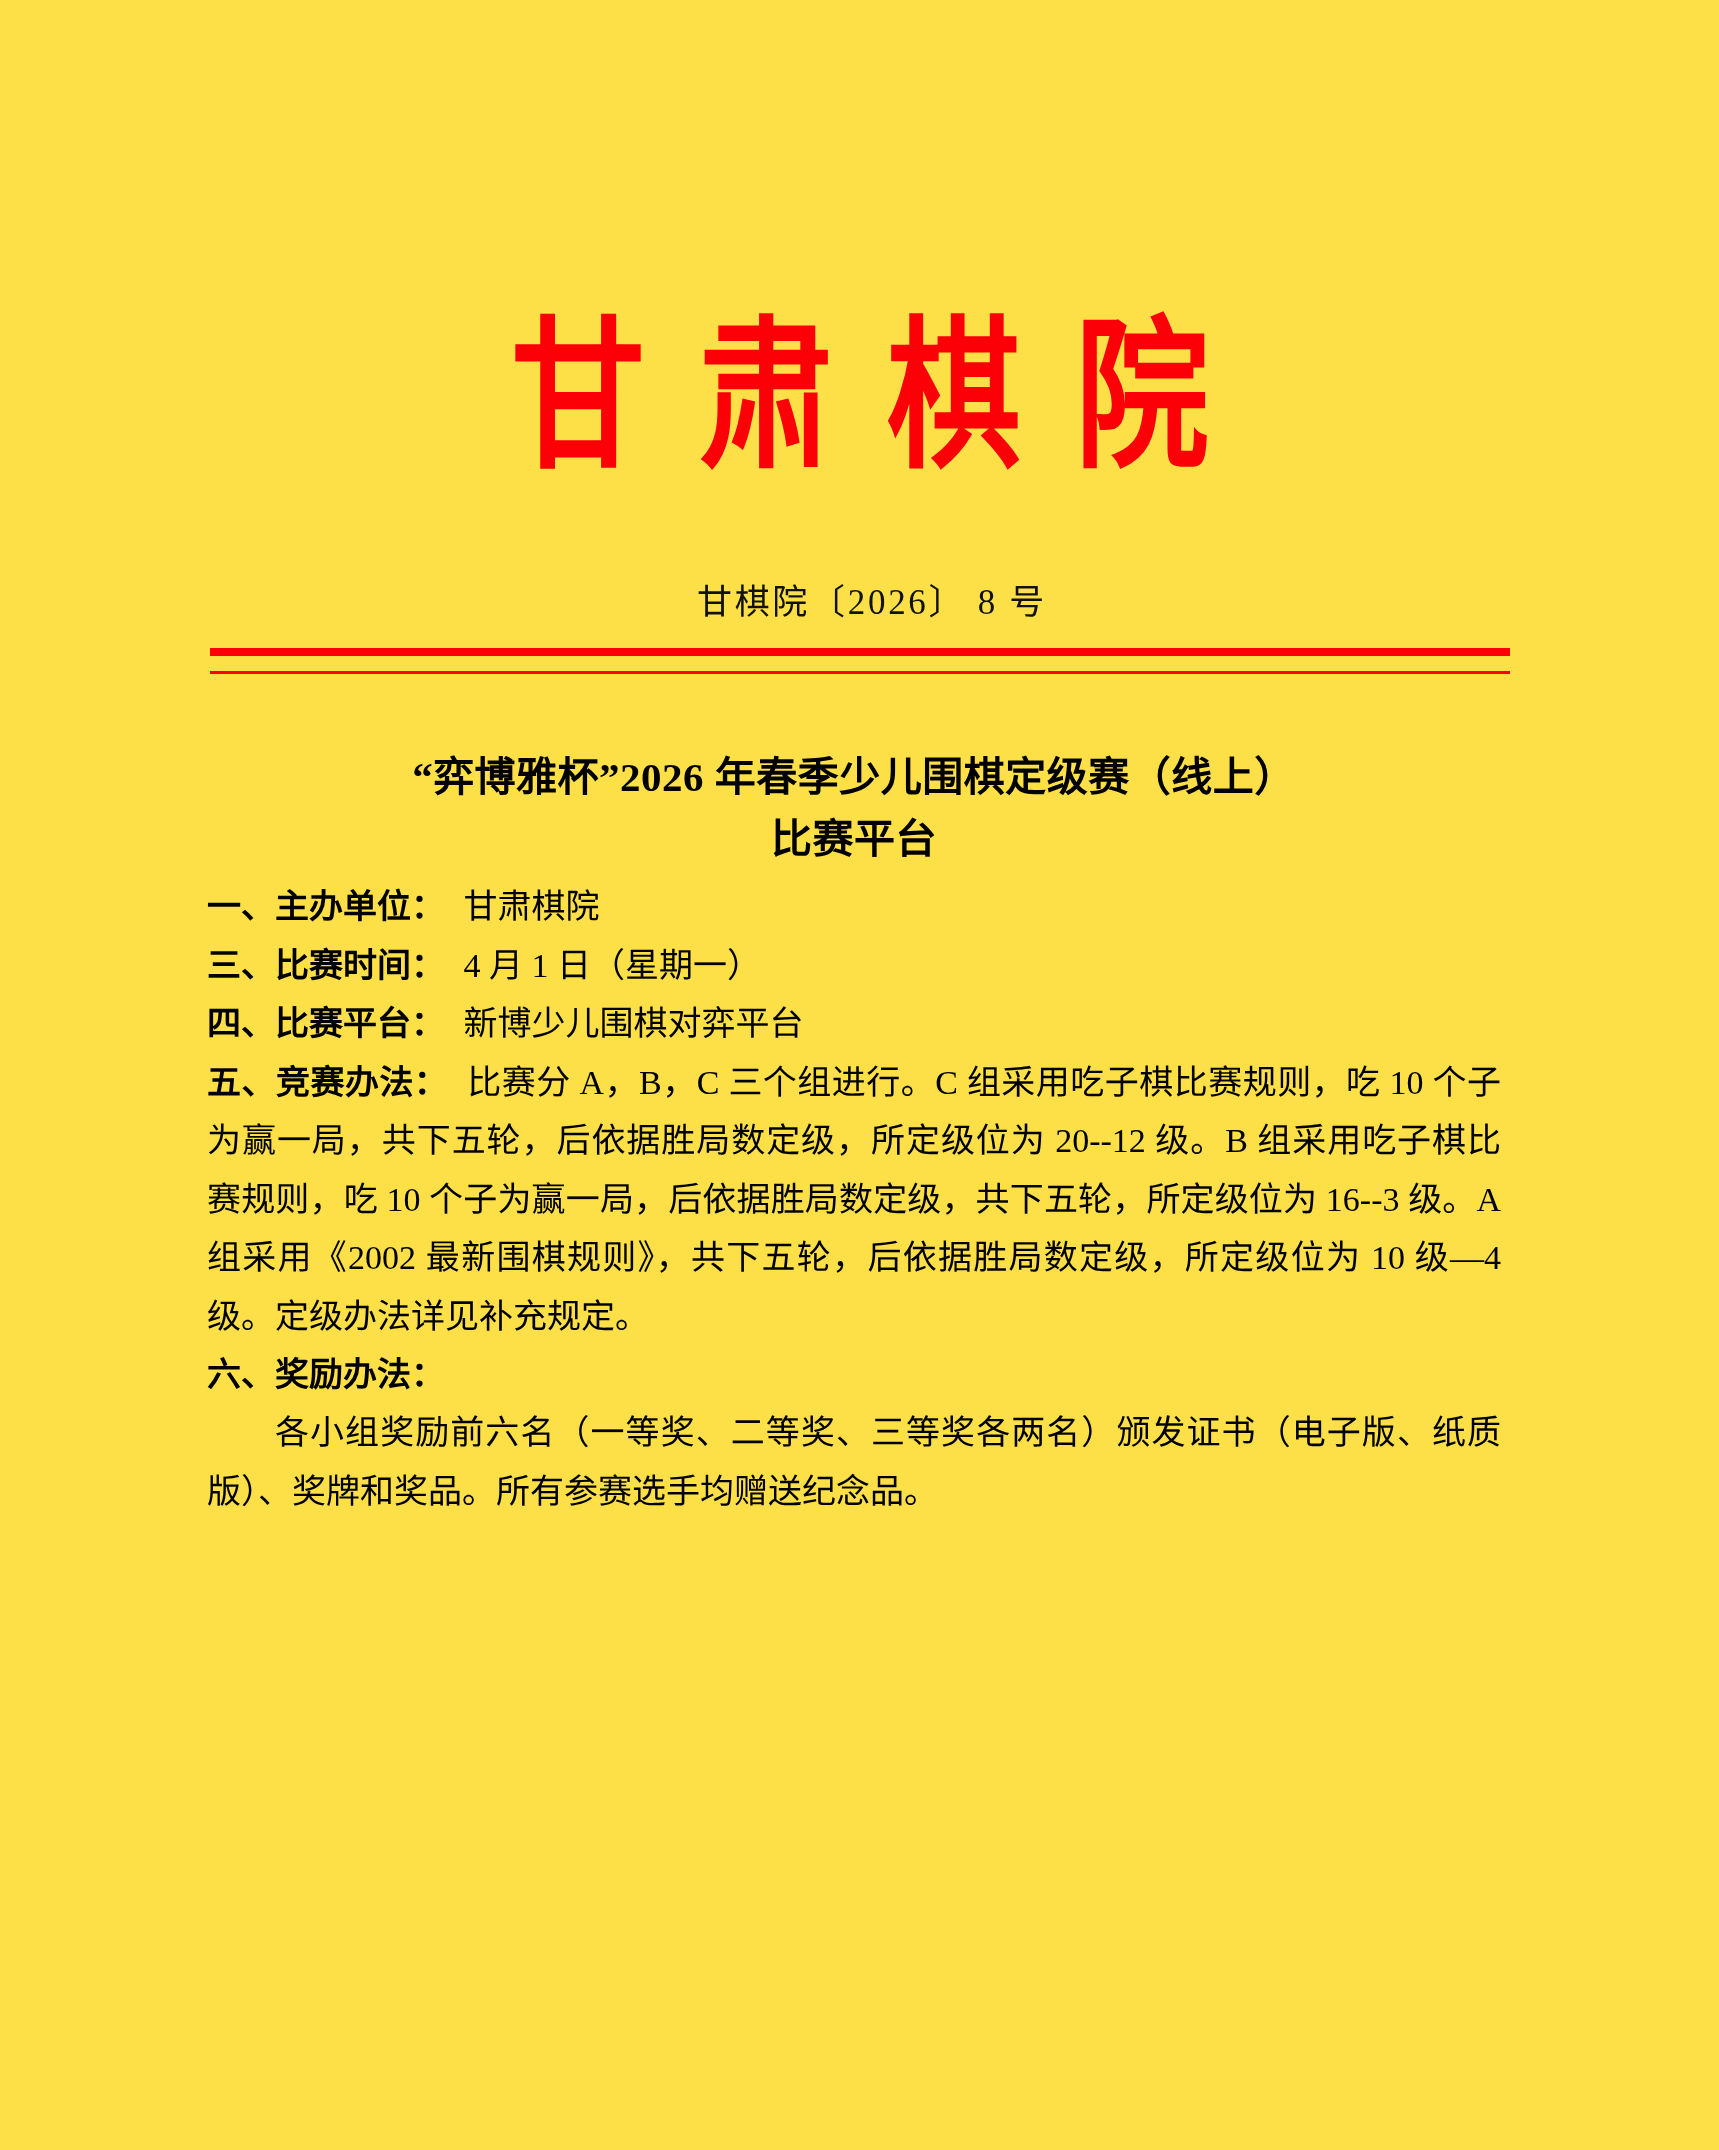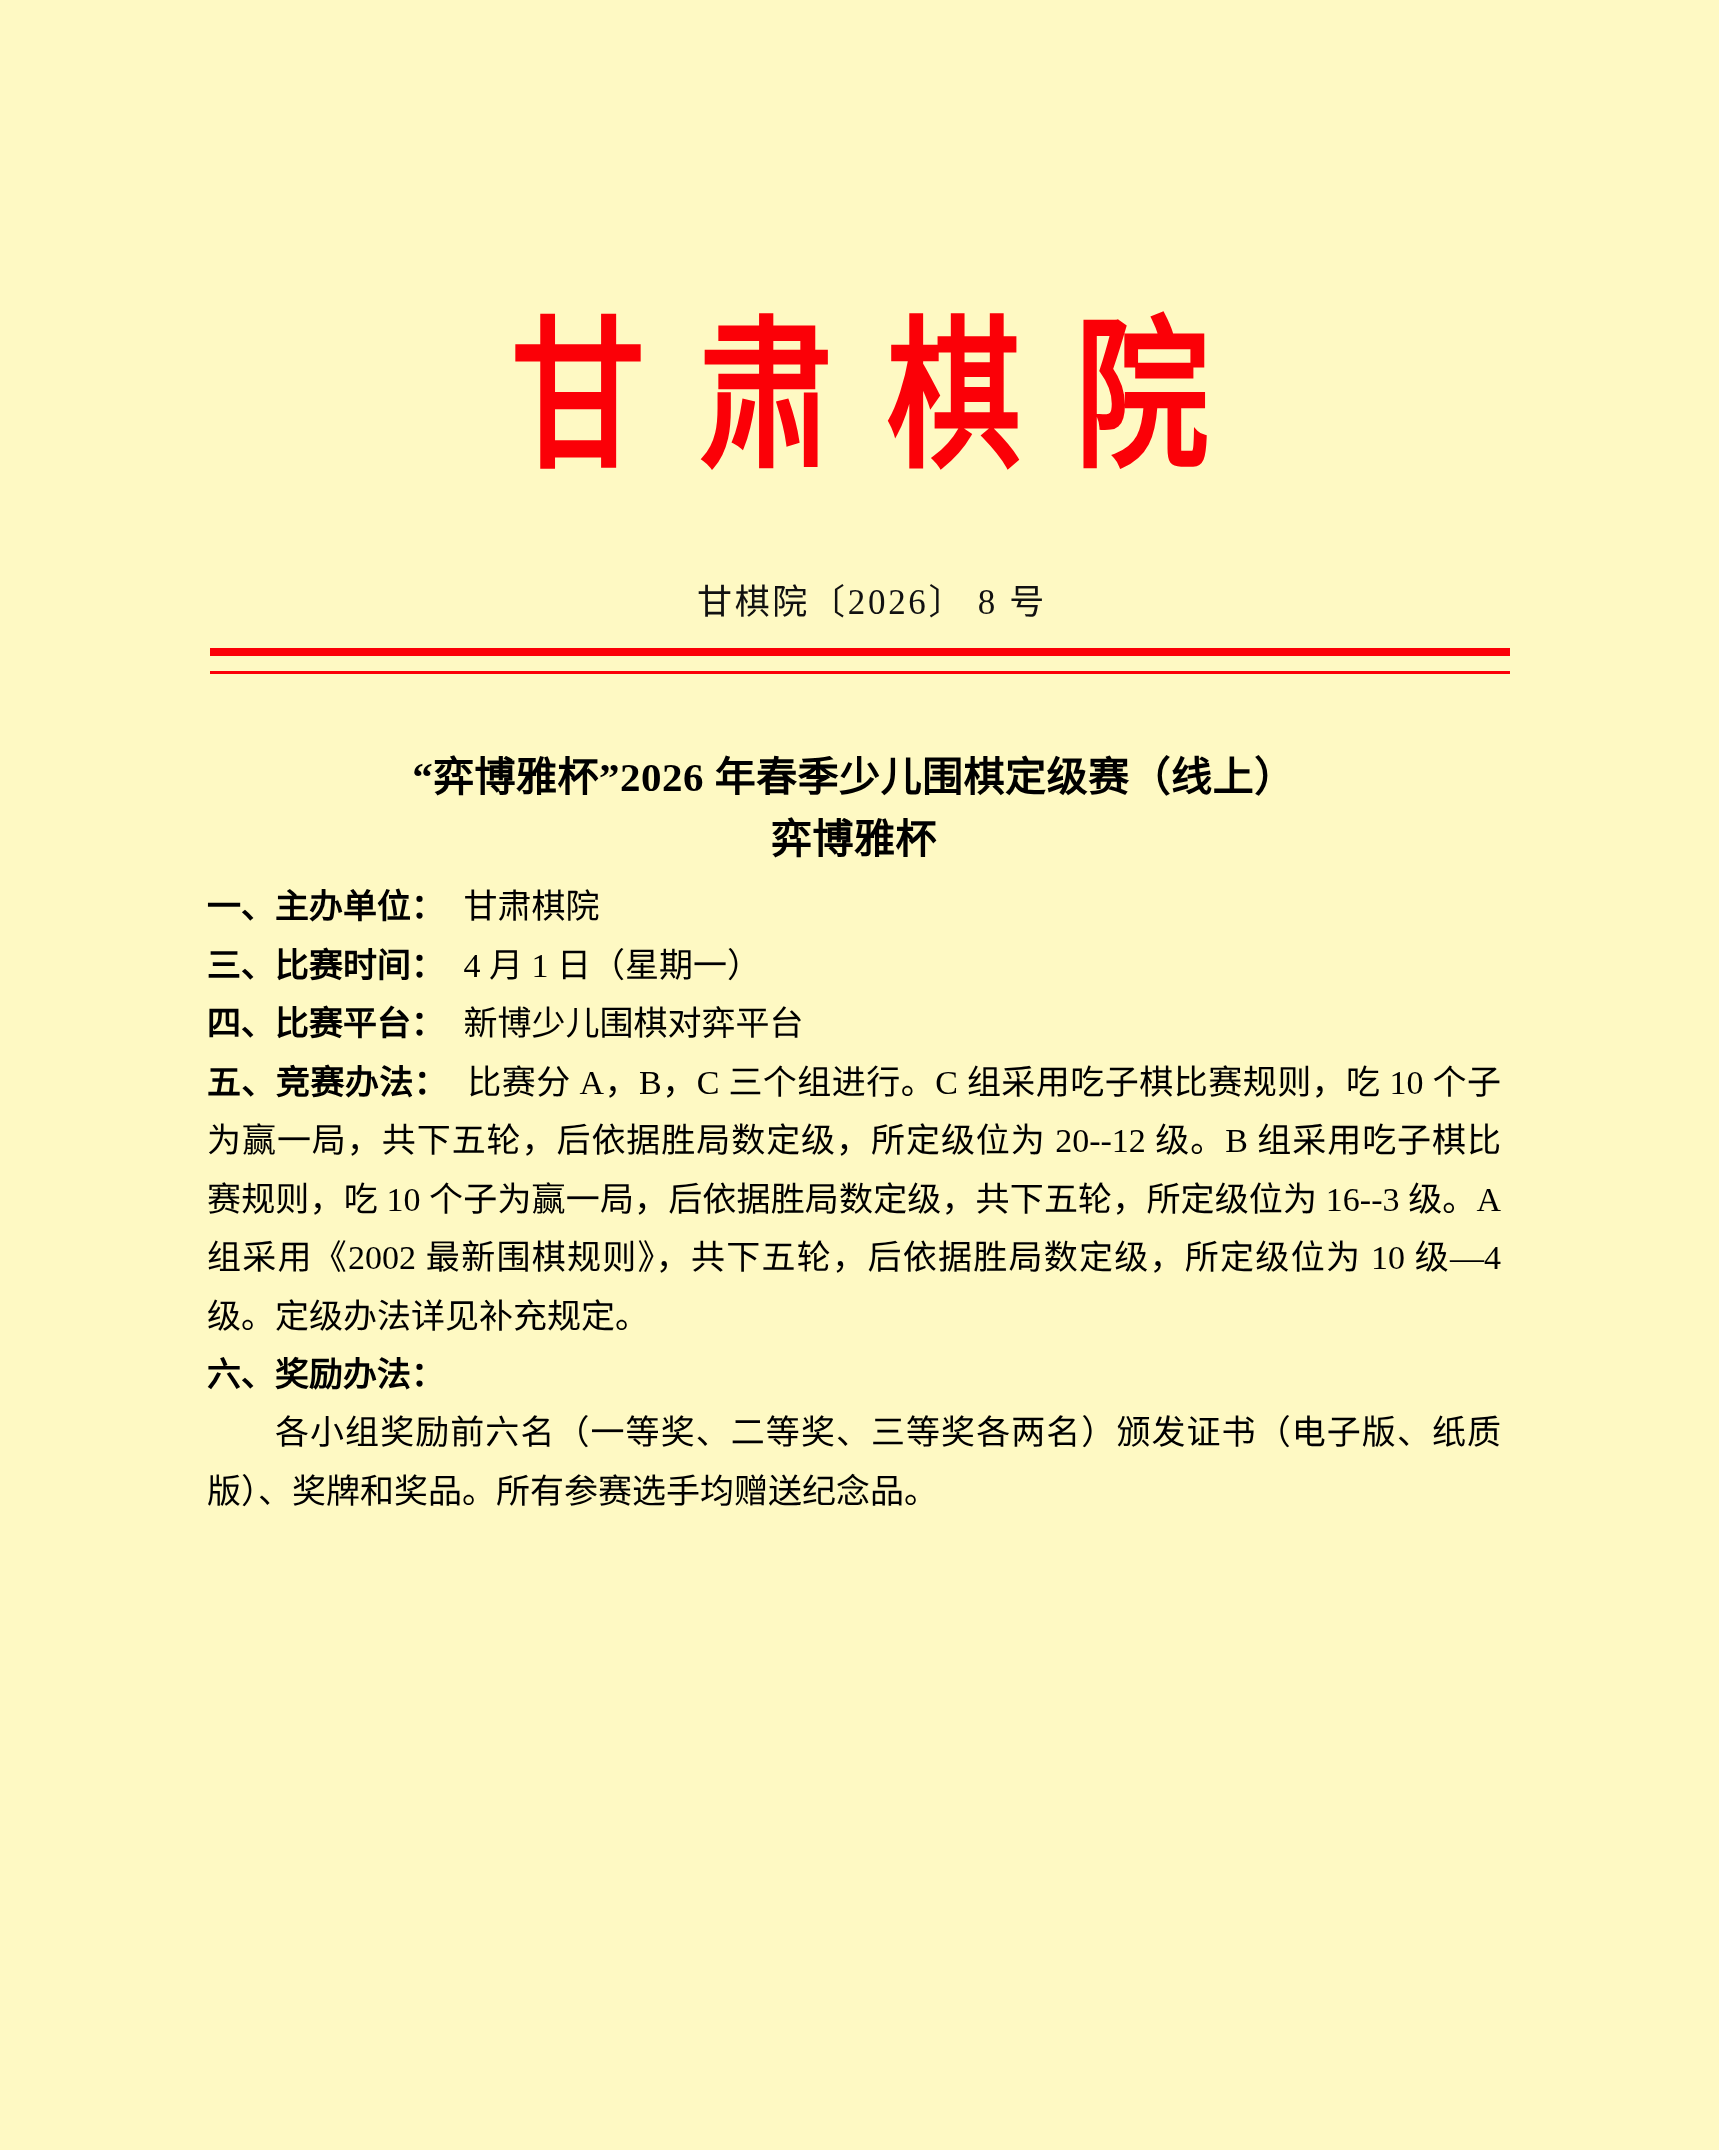--- a/index.html
+++ b/index.html
@@ -11,21 +11,21 @@
 
   body {
     font-family: "Liberation Serif", "DejaVu Serif", serif;
     color: #000000;
   }
 
   .page {
     position: relative;
     width: 1720px;
     height: 2151px;
-    background: #fef9c3;
+    background: #fde047;
     overflow: hidden;
     box-sizing: border-box;
   }
 
   
   .redhead {
     position: absolute;
     left: 0;
     top: 331px;
     width: 1720px;
@@ -166,21 +166,21 @@
 
   <div class="rule-wrap">
     <div class="rule-thick"></div>
     <div class="rule-thin"></div>
   </div>
 
   <div class="body-area">
 
     <div class="doc-title">
       <span class="tline">“弈博雅杯”2026 年春季少儿围棋定级赛（线上）</span>
-      <span class="tline">弈博雅杯</span>
+      <span class="tline">比赛平台</span>
     </div>
 
     <p class="clause simple">
       <span class="clause-num">一、</span><span class="clause-label">主办单位：</span><span class="clause-gap"></span><span class="clause-body">甘肃棋院</span>
     </p>
 
 
     <p class="clause simple">
       <span class="clause-num">三、</span><span class="clause-label">比赛时间：</span><span class="clause-gap"></span><span class="clause-body">4 月 1 日（星期一）</span>
     </p>

